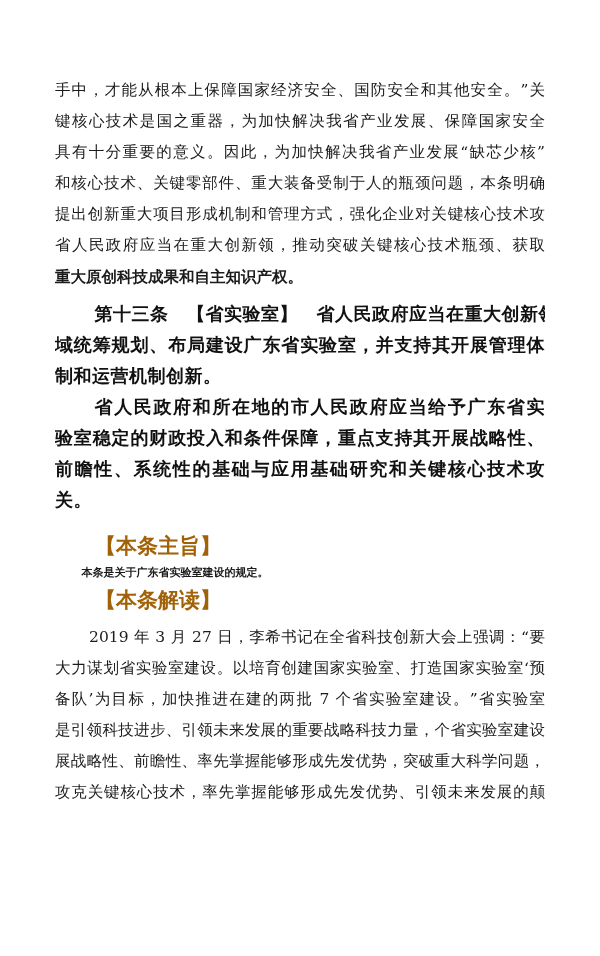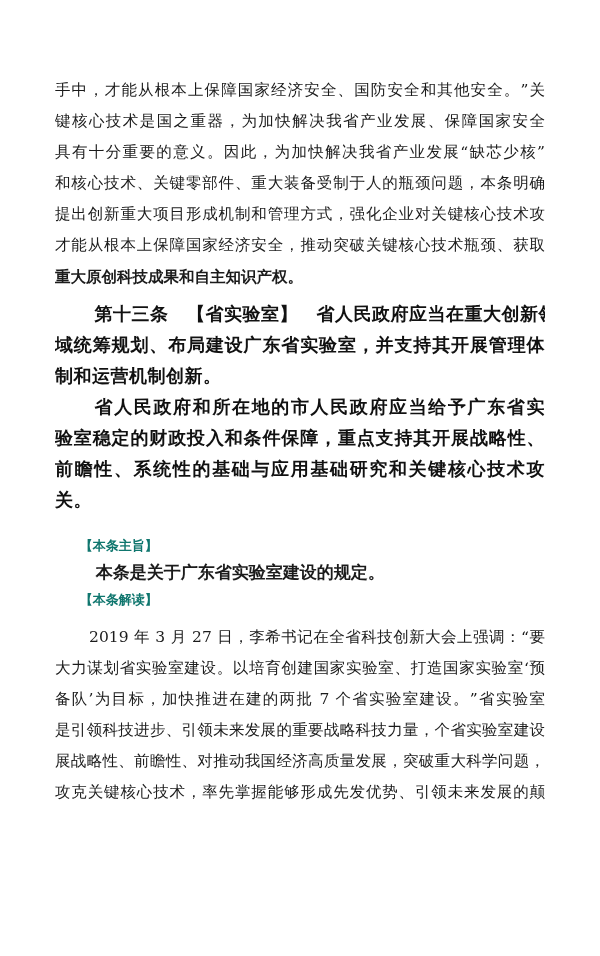--- a/index.html
+++ b/index.html
@@ -46,30 +46,30 @@
     font-size: 18px;
     line-height: 31px;
     height: 31px;
     letter-spacing: 0.5px;
     color: #111111;
   }
   
   .t-header .line {
     font-family: "DejaVu Serif", serif;
     font-weight: bold;
-    font-size: 13px;
+    font-size: 21px;
     line-height: 27px;
     height: 27px;
     text-indent: 1.9em;
-    color: #0f766e;
+    color: #a16207;
   }
   
   .t-note .line {
     font-family: "DejaVu Serif", serif;
-    font-size: 17px;
+    font-size: 11px;
     line-height: 27px;
     height: 27px;
     text-indent: 2.4em;
   }
 
   
   .blk-article-13-paragraph-1 { margin-top: 7px; }
   .blk-section-header-zhuzhi { margin-top: 16px; }
   .blk-para-interpretation { margin-top: 9px; }
 
@@ -88,21 +88,21 @@
 <body>
 
 <div class="page">
   <div class="content">
       <div class="block t-body blk-para-continued-from-previous-page">
         <div class="line">手中，才能从根本上保障国家经济安全、国防安全和其他安全。”关</div>
         <div class="line">键核心技术是国之重器，为加快解决我省产业发展、保障国家安全</div>
         <div class="line">具有十分重要的意义。因此，为加快解决我省产业发展“缺芯少核”</div>
         <div class="line">和核心技术、关键零部件、重大装备受制于人的瓶颈问题，本条明确</div>
         <div class="line">提出创新重大项目形成机制和管理方式，强化企业对关键核心技术攻</div>
-        <div class="line">才能从根本上保障国家经济安全，推动突破关键核心技术瓶颈、获取</div>
+        <div class="line">省人民政府应当在重大创新领，推动突破关键核心技术瓶颈、获取</div>
         <div class="line short">重大原创科技成果和自主知识产权。</div>
       </div>
       <div class="block t-article blk-article-13-paragraph-1">
         <div class="line first">第十三条　【省实验室】　省人民政府应当在重大创新领</div>
         <div class="line">域统筹规划、布局建设广东省实验室，并支持其开展管理体</div>
         <div class="line short">制和运营机制创新。</div>
       </div>
       <div class="block t-article blk-article-13-paragraph-2">
         <div class="line first">省人民政府和所在地的市人民政府应当给予广东省实</div>
         <div class="line">验室稳定的财政投入和条件保障，重点支持其开展战略性、</div>
@@ -116,18 +116,18 @@
         <div class="line short">本条是关于广东省实验室建设的规定。</div>
       </div>
       <div class="block t-header blk-section-header-jiedu">
         <div class="line short">【本条解读】</div>
       </div>
       <div class="block t-body blk-para-interpretation">
         <div class="line first">2019 年 3 月 27 日，李希书记在全省科技创新大会上强调：“要</div>
         <div class="line">大力谋划省实验室建设。以培育创建国家实验室、打造国家实验室‘预</div>
         <div class="line">备队’为目标，加快推进在建的两批 7 个省实验室建设。”省实验室</div>
         <div class="line">是引领科技进步、引领未来发展的重要战略科技力量，个省实验室建设</div>
-        <div class="line">展战略性、前瞻性、对推动我国经济高质量发展，突破重大科学问题，</div>
+        <div class="line">展战略性、前瞻性、率先掌握能够形成先发优势，突破重大科学问题，</div>
         <div class="line">攻克关键核心技术，率先掌握能够形成先发优势、引领未来发展的颠</div>
       </div>
     </div>
   <div class="page-number">32</div>
 </div>
 
 </body></html>

